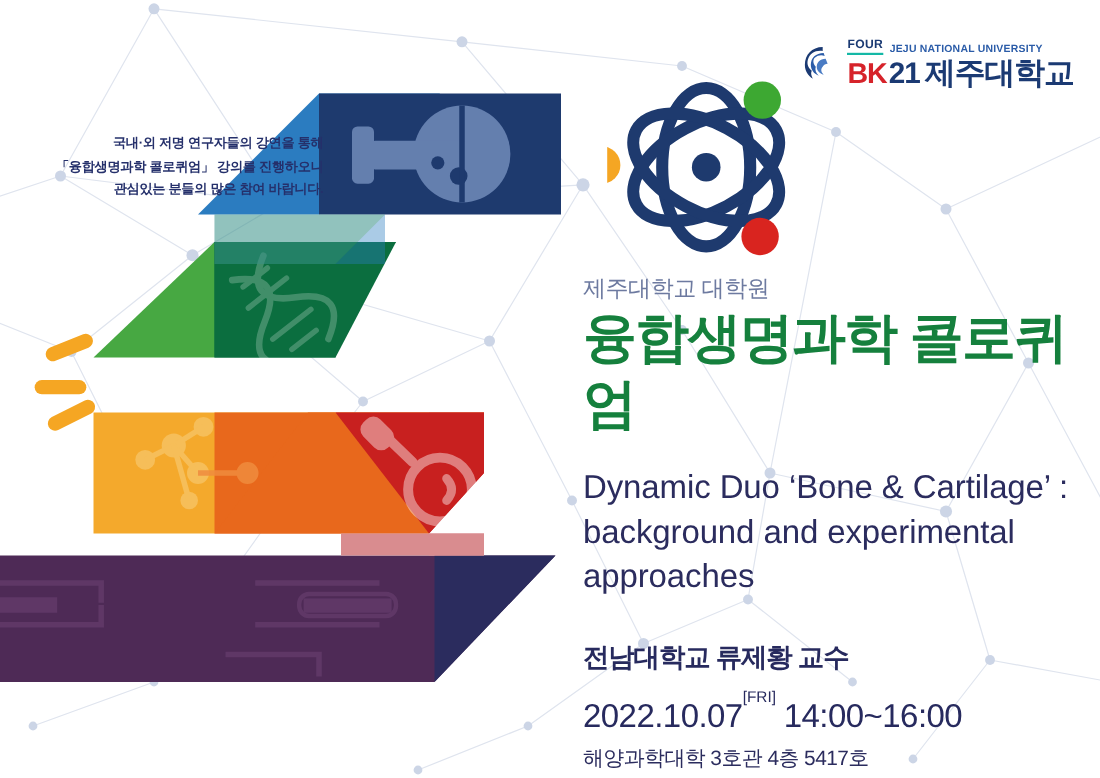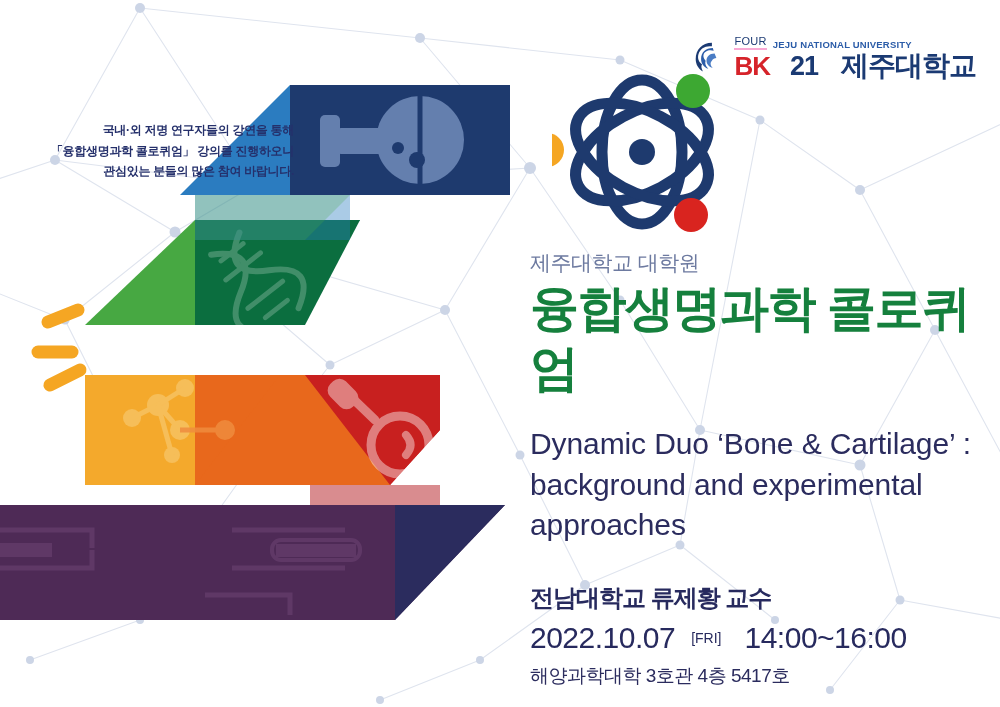--- a/index.html
+++ b/index.html
@@ -35,30 +35,30 @@
     display:flex; align-items:center; gap:5px;
     height:44px;
   }
   #logo .mark { width:36px; height:36px; flex:0 0 auto; }
   #logo .lock { display:flex; flex-direction:column; justify-content:center; }
   #logo .top-row {
     display:flex; align-items:flex-end; gap:6px;
     line-height:1;
   }
   #logo .four {
-    font-size:11px; font-weight:normal; color:#1b3a73;
+    font-size:11px; font-weight:bold; color:#1b3a73;
     letter-spacing:.3px;
-    border-bottom:2px solid #f9a8d4; padding-bottom:1px;
+    border-bottom:2px solid #14b8a6; padding-bottom:1px;
   }
   #logo .jnu-en {
     font-size:9.5px; font-weight:bold; color:#2b5ca8;
     letter-spacing:.2px; padding-bottom:1px;
   }
   #logo .bot-row {
-    display:flex; align-items:baseline; gap:20px; line-height:1;
+    display:flex; align-items:baseline; gap:2px; line-height:1;
     margin-top:2px;
   }
   #logo .bk { font-size:26px; font-weight:bold; color:#d6232a; letter-spacing:-1px; }
   #logo .num { font-size:27px; font-weight:bold; color:#1b3a73; letter-spacing:-1px; }
   #logo .jnu-kr { font-size:28px; font-weight:bold; color:#1b3a73; letter-spacing:-1px; margin-left:3px; }
 
   
   #intro {
     position:absolute; left:24px; top:120px; width:270px;
     text-align:right;
@@ -91,22 +91,22 @@
     font-size:30px; color:#2b2c5e; font-weight:normal;
     line-height:1.36; margin-top:25px;
     letter-spacing:-0.1px;
   }
   .speaker {
     font-size:24px; color:#272a5e; font-weight:bold;
     letter-spacing:-1px; margin-top:38px; line-height:1.2;
   }
   .datetime {
     font-size:30px; color:#272a5e; font-weight:normal;
-    letter-spacing:-0.5px; margin-top:7px; line-height:1.2;
-    display:flex; align-items:flex-end;gap:16px;
+    letter-spacing:-0.5px; margin-top:21px; line-height:1.2;
+    display:flex; align-items:flex-start;
   }
   .datetime .sup {
     font-size:14px; vertical-align:super;
     position:relative; top:-9px; letter-spacing:0;
   }
   .datetime .time { margin-left:7px; }
   .venue {
     font-size:19px; color:#2b2c5e; font-weight:normal;
     letter-spacing:-0.5px; margin-top:9px; line-height:1.2;
   }

